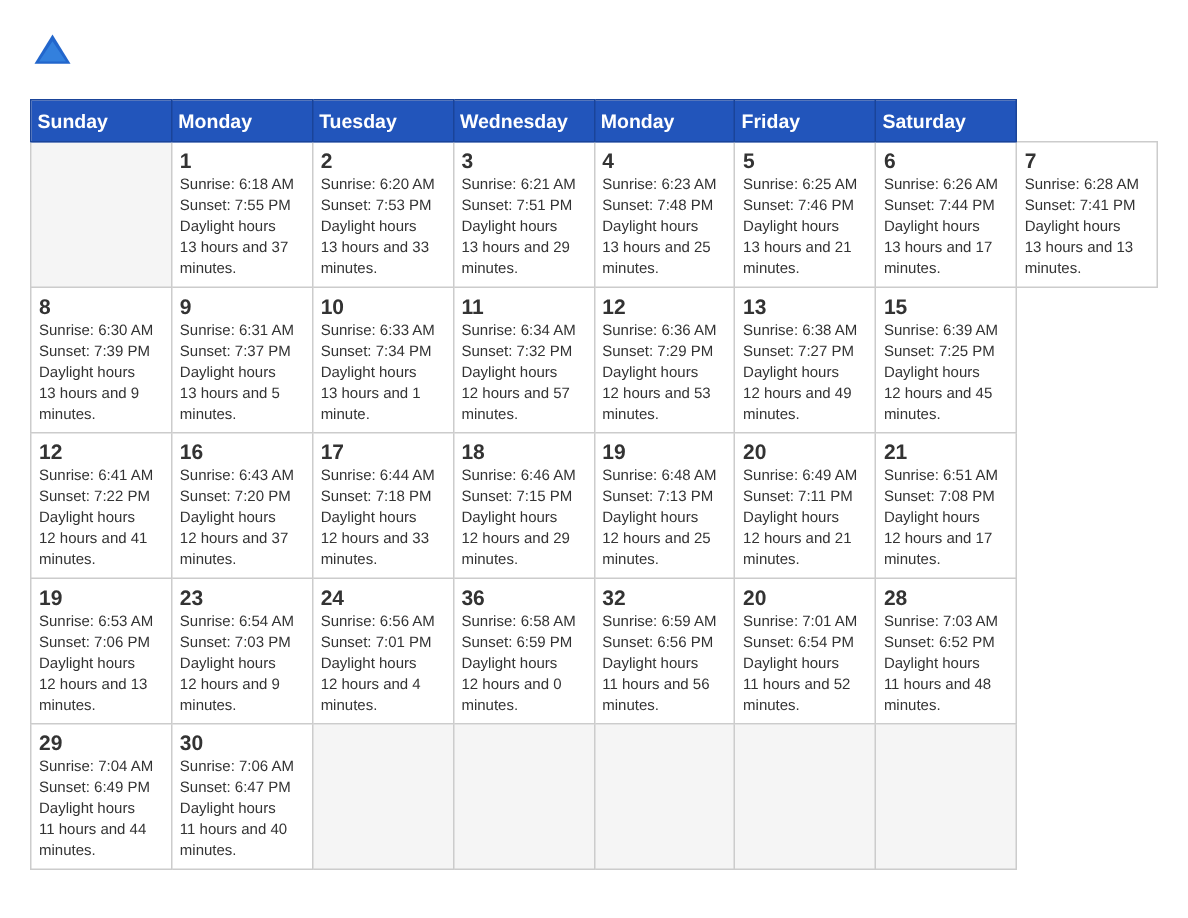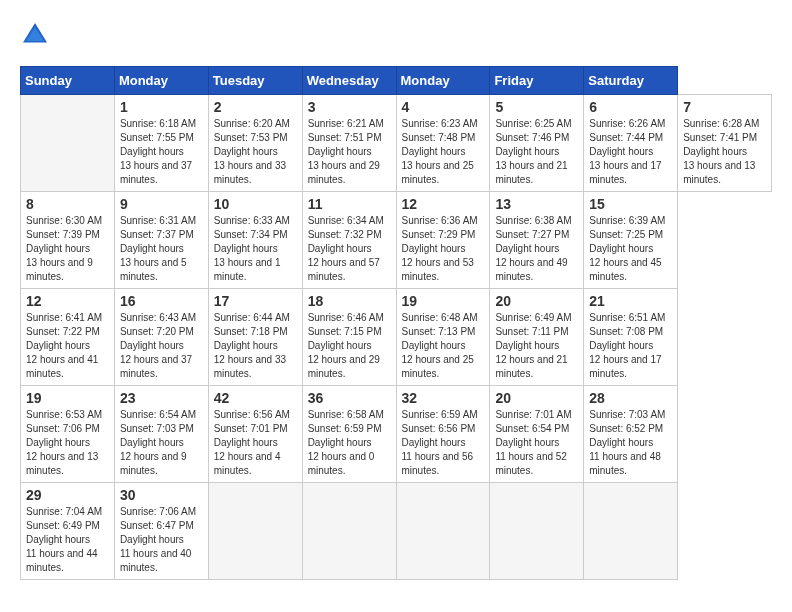--- a/index.html
+++ b/index.html
@@ -218,21 +218,21 @@
       <tr>
         <td>
         <span class="day-number">19</span>
         <span class="day-info">Sunrise: 6:53 AM<br>Sunset: 7:06 PM<br>Daylight hours<br>12 hours and 13 minutes.</span>
       </td>
         <td>
         <span class="day-number">23</span>
         <span class="day-info">Sunrise: 6:54 AM<br>Sunset: 7:03 PM<br>Daylight hours<br>12 hours and 9 minutes.</span>
       </td>
         <td>
-        <span class="day-number">42</span>
+        <span class="day-number">24</span>
         <span class="day-info">Sunrise: 6:56 AM<br>Sunset: 7:01 PM<br>Daylight hours<br>12 hours and 4 minutes.</span>
       </td>
         <td>
         <span class="day-number">36</span>
         <span class="day-info">Sunrise: 6:58 AM<br>Sunset: 6:59 PM<br>Daylight hours<br>12 hours and 0 minutes.</span>
       </td>
         <td>
         <span class="day-number">32</span>
         <span class="day-info">Sunrise: 6:59 AM<br>Sunset: 6:56 PM<br>Daylight hours<br>11 hours and 56 minutes.</span>
       </td>

